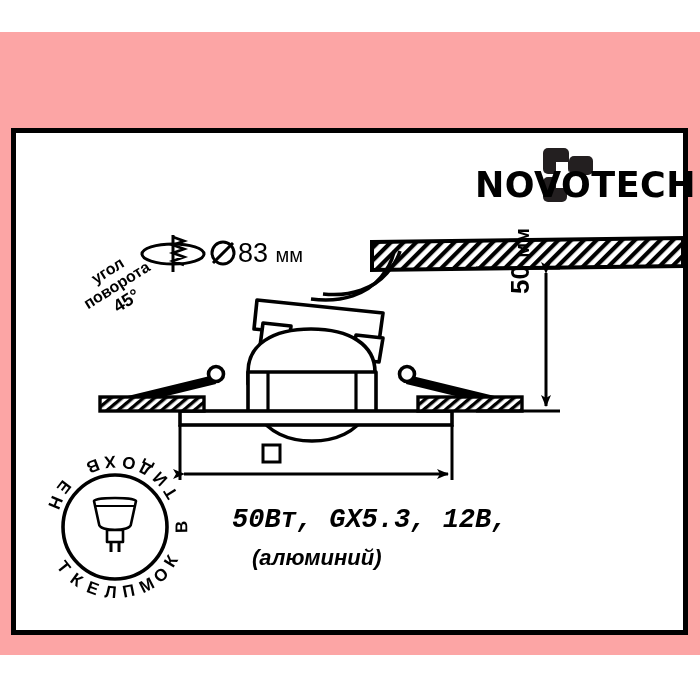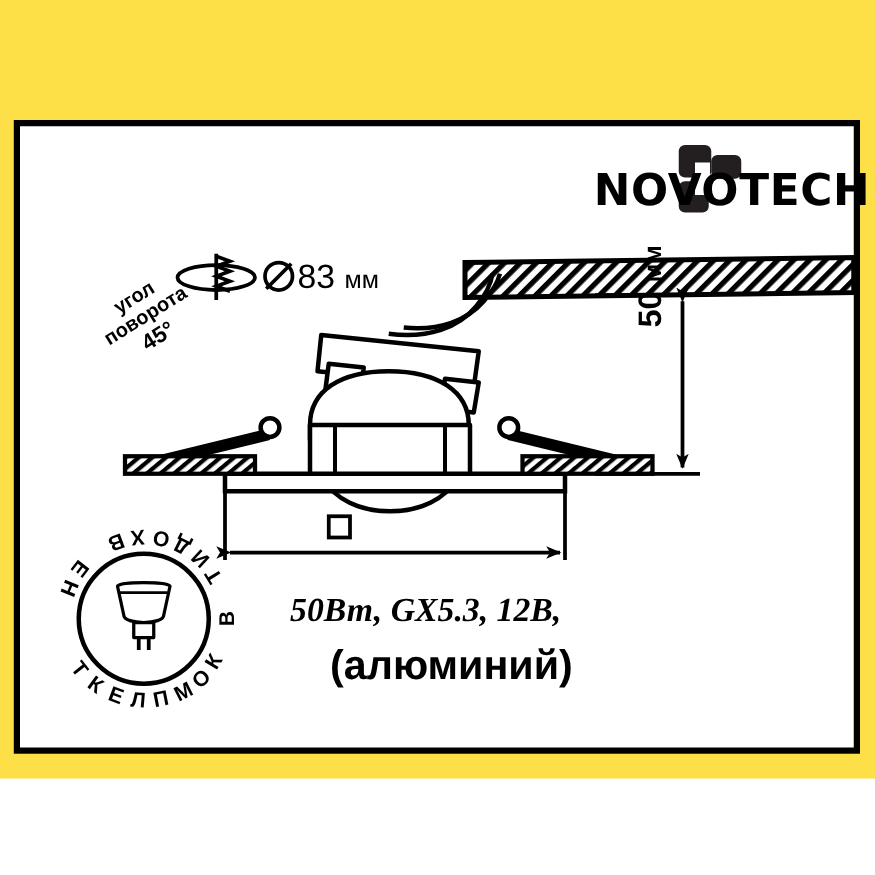--- a/index.html
+++ b/index.html
@@ -4,23 +4,24 @@
 <style>
   html, body {
     margin: 0;
     padding: 0;
     background: #ffffff;
   }
   #page {
     position: relative;
     width: 700px;
     height: 623px;
-    background: #fde047;
+    background: #fca5a5;
     overflow: hidden;
     font-family: "Liberation Sans", sans-serif;
+    margin-top: 32px;
   }
   
   #drawing-frame {
     position: absolute;
     left: 11px;
     top: 96px;
     width: 677px;
     height: 507px;
     border: 5px solid #000000;
     box-sizing: border-box;
@@ -81,27 +82,28 @@
     transform-origin: left top;
   }
   #tilt-note .deg-line { font-size: 18px; }
 
   #spec-line-1 {
     left: 232px;
     top: 473px;
     font-size: 27px;
     font-weight: bold;
     font-style: italic;
-    font-family: Liberation Serif, serif;
+    font-family: Liberation Mono, monospace;
   }
   #spec-line-2 {
-    left: 264px;
+    left: 252px;
     top: 513px;
-    font-size: 33px;
-    font-weight: bold;
+    font-size: 22px;
+    font-weight: bold;
+    font-style: italic;
     font-family: "Liberation Sans", sans-serif;
   }
   .circ-char {
     position: absolute;
     left: 0;
     top: 0;
     font-size: 17px;
     font-weight: bold;
     font-family: "Liberation Sans", sans-serif;
     color: #000;

